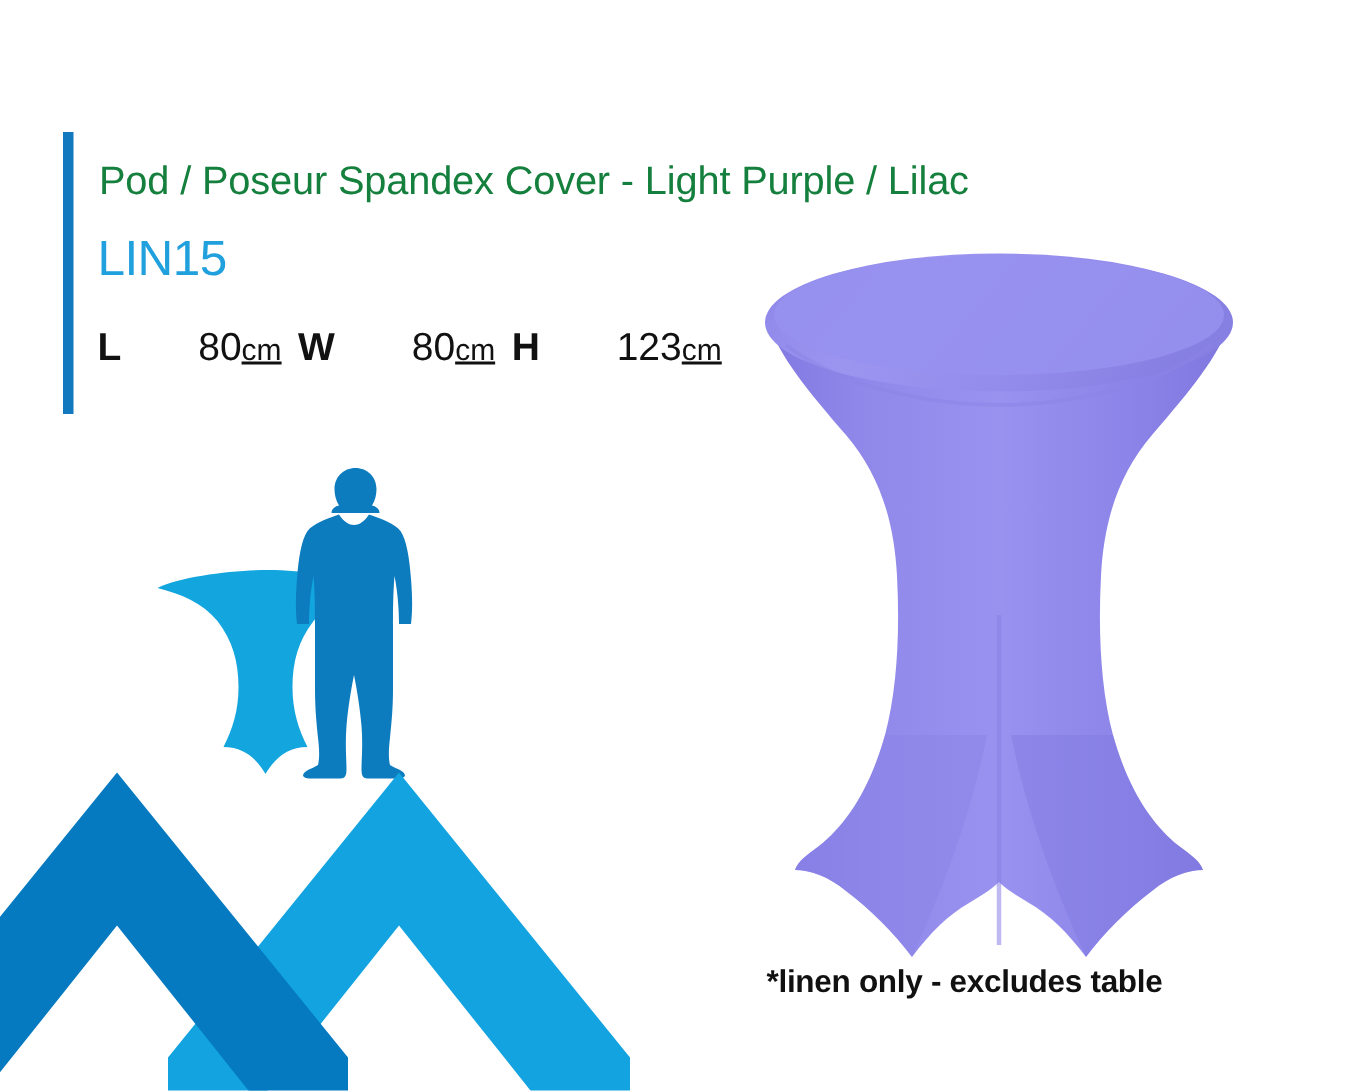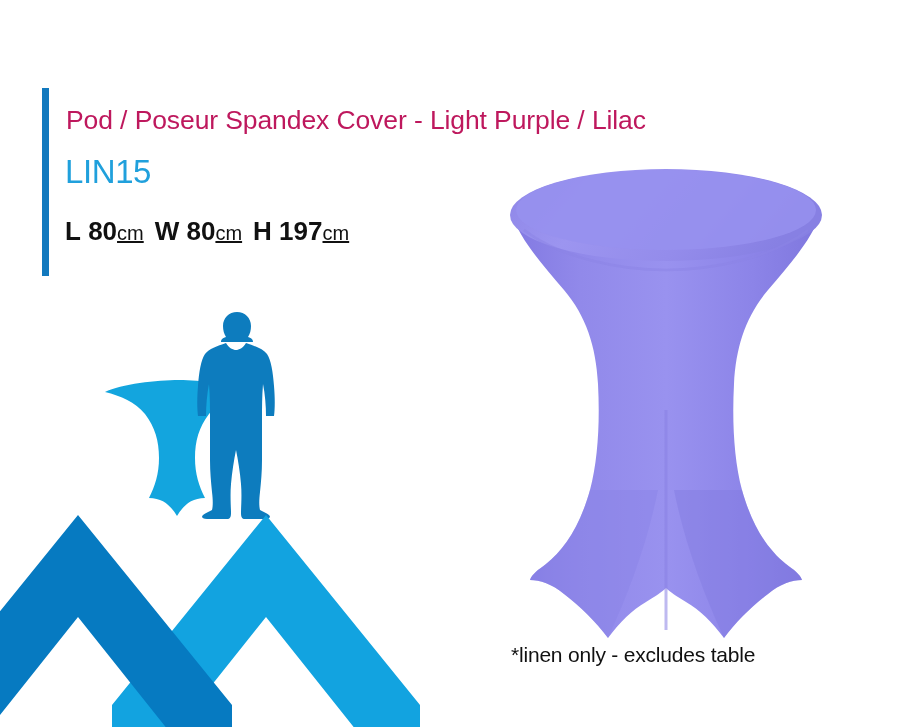--- a/index.html
+++ b/index.html
@@ -39,21 +39,21 @@
     background: #1279be;
   }
 
   .product-title {
     position: absolute;
     left: 24px;
     top: 17px;
     font-size: 26.5px;
     font-weight: 300;
     letter-spacing: -0.1px;
-    color: #be185d;
+    color: #15803d;
     white-space: nowrap;
   }
 
   .product-sku {
     position: absolute;
     left: 23px;
     top: 65px;
     font-size: 33px;
     font-weight: normal;
     letter-spacing: -0.4px;
@@ -67,21 +67,22 @@
     top: 128px;
     font-size: 26px;
     font-weight: 300;
     color: #111111;
     white-space: nowrap;
   }
   .dimensions .dim-key {
     font-weight: bold;
   }
   .dimensions .dim-val {
-    font-weight: 700;
+    font-weight: 400;
+    margin-left: 44px;
   }
   .dimensions .dim-unit {
     font-weight: 300;
     font-size: 20px;
     text-decoration: underline;
   }
   .dimensions .dim-group {
     margin-right: 11px;
   }
   .dimensions .dim-group:last-child {
@@ -118,41 +119,41 @@
     top: 160px;
     width: 420px;
     height: 490px;
   }
 
   .cover-caption {
     position: absolute;
     left: 511px;
     top: 643px;
     font-size: 21px;
-    font-weight: normal;
+    font-weight: bold;
     letter-spacing: -0.2px;
     color: #111111;
     white-space: nowrap;
   }
 </style>
 </head>
 <body>
 
 <div class="sheet">
 
   <div class="info-block">
 
     <div class="accent-bar"></div>
 
     <div class="product-title">Pod / Poseur Spandex Cover - Light Purple / Lilac</div>
 
     <div class="product-sku">LIN15</div>
 
     <div class="dimensions">
-      <span class="dim-group"><span class="dim-key">L</span> <span class="dim-val">80</span><span class="dim-unit">cm</span></span><span class="dim-group"><span class="dim-key">W</span> <span class="dim-val">80</span><span class="dim-unit">cm</span></span><span class="dim-group"><span class="dim-key">H</span> <span class="dim-val">197</span><span class="dim-unit">cm</span></span>
+      <span class="dim-group"><span class="dim-key">L</span> <span class="dim-val">80</span><span class="dim-unit">cm</span></span><span class="dim-group"><span class="dim-key">W</span> <span class="dim-val">80</span><span class="dim-unit">cm</span></span><span class="dim-group"><span class="dim-key">H</span> <span class="dim-val">123</span><span class="dim-unit">cm</span></span>
     </div>
 
   </div>
 
   <div class="scale-graphic">
     <svg width="210" height="215" viewBox="0 0 210 215" xmlns="http://www.w3.org/2000/svg">
 
       <g>
         <path d="M10 82
                  C 26 74, 62 70, 84 70

